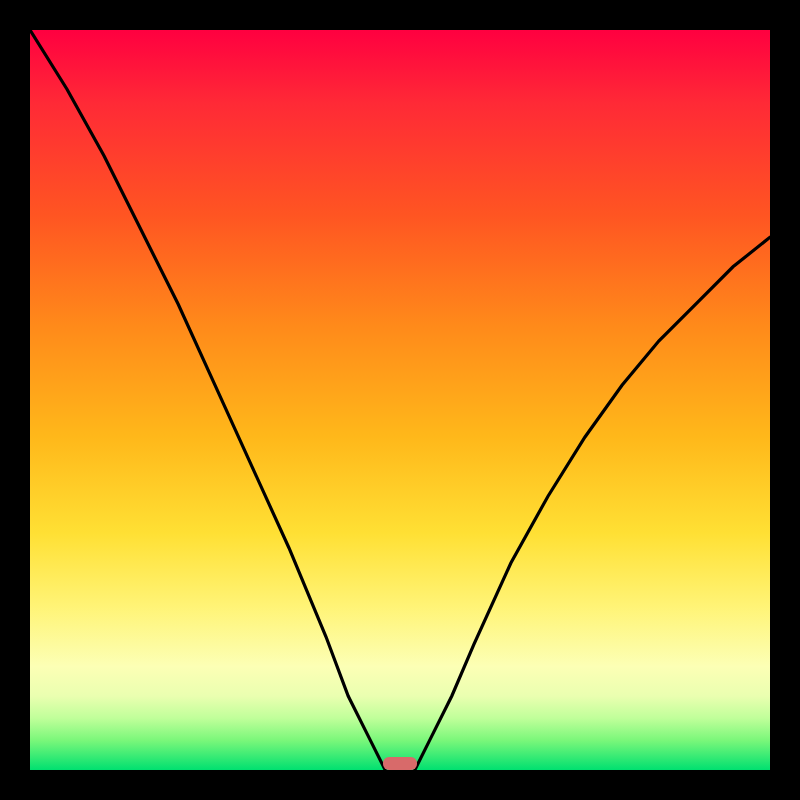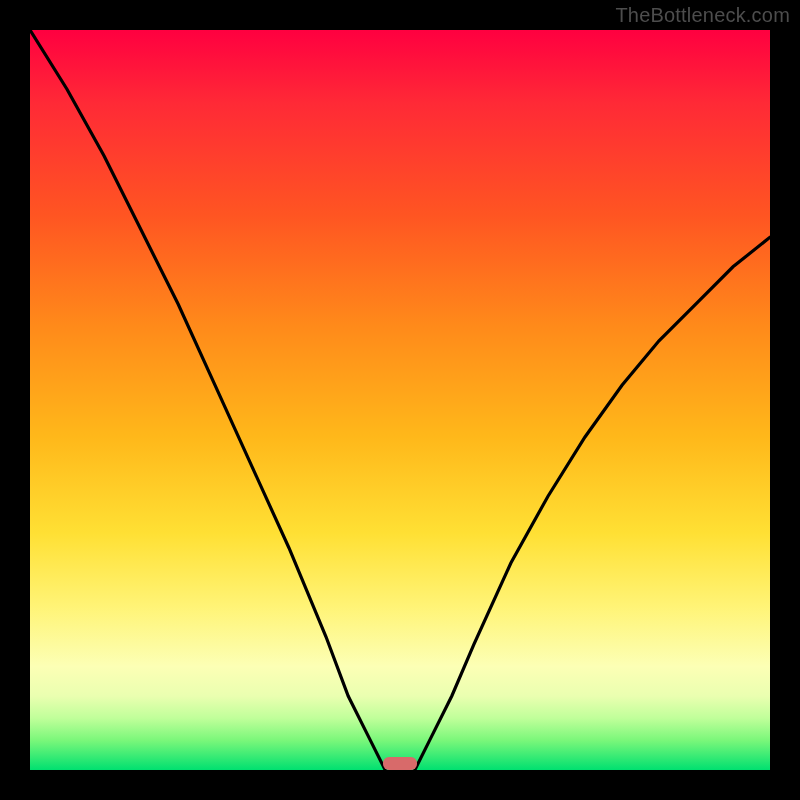--- a/index.html
+++ b/index.html
@@ -69,14 +69,13 @@
 </head>
 <body>
 
 <div class="frame">
   <div class="plot">
     <svg class="svg-layer" viewBox="0 0 740 740" preserveAspectRatio="none">
       <path d="M0.0 0.0 L37.0 59.2 L74.0 125.8 L111.0 199.8 L148.0 273.8 L185.0 355.2 L222.0 436.6 L259.0 518.0 L296.0 606.8 L318.2 666.0 L340.4 710.4 L355.2 740.0 M384.8 740.0 L399.6 710.4 L421.8 666.0 L444.0 614.2 L481.0 532.8 L518.0 466.2 L555.0 407.0 L592.0 355.2 L629.0 310.8 L666.0 273.8 L703.0 236.8 L740.0 207.2" id="curve-path" fill="none" stroke="#000" stroke-width="3.2" stroke-linecap="round"></path>
     </svg>
     <div class="marker" id="marker" style="width: 34.04px; left: 352.98px; bottom: 0px;"></div>
   </div>
-  <div class="watermark">TheBottleneck.com</div>
 </div>
 
 </body></html>

